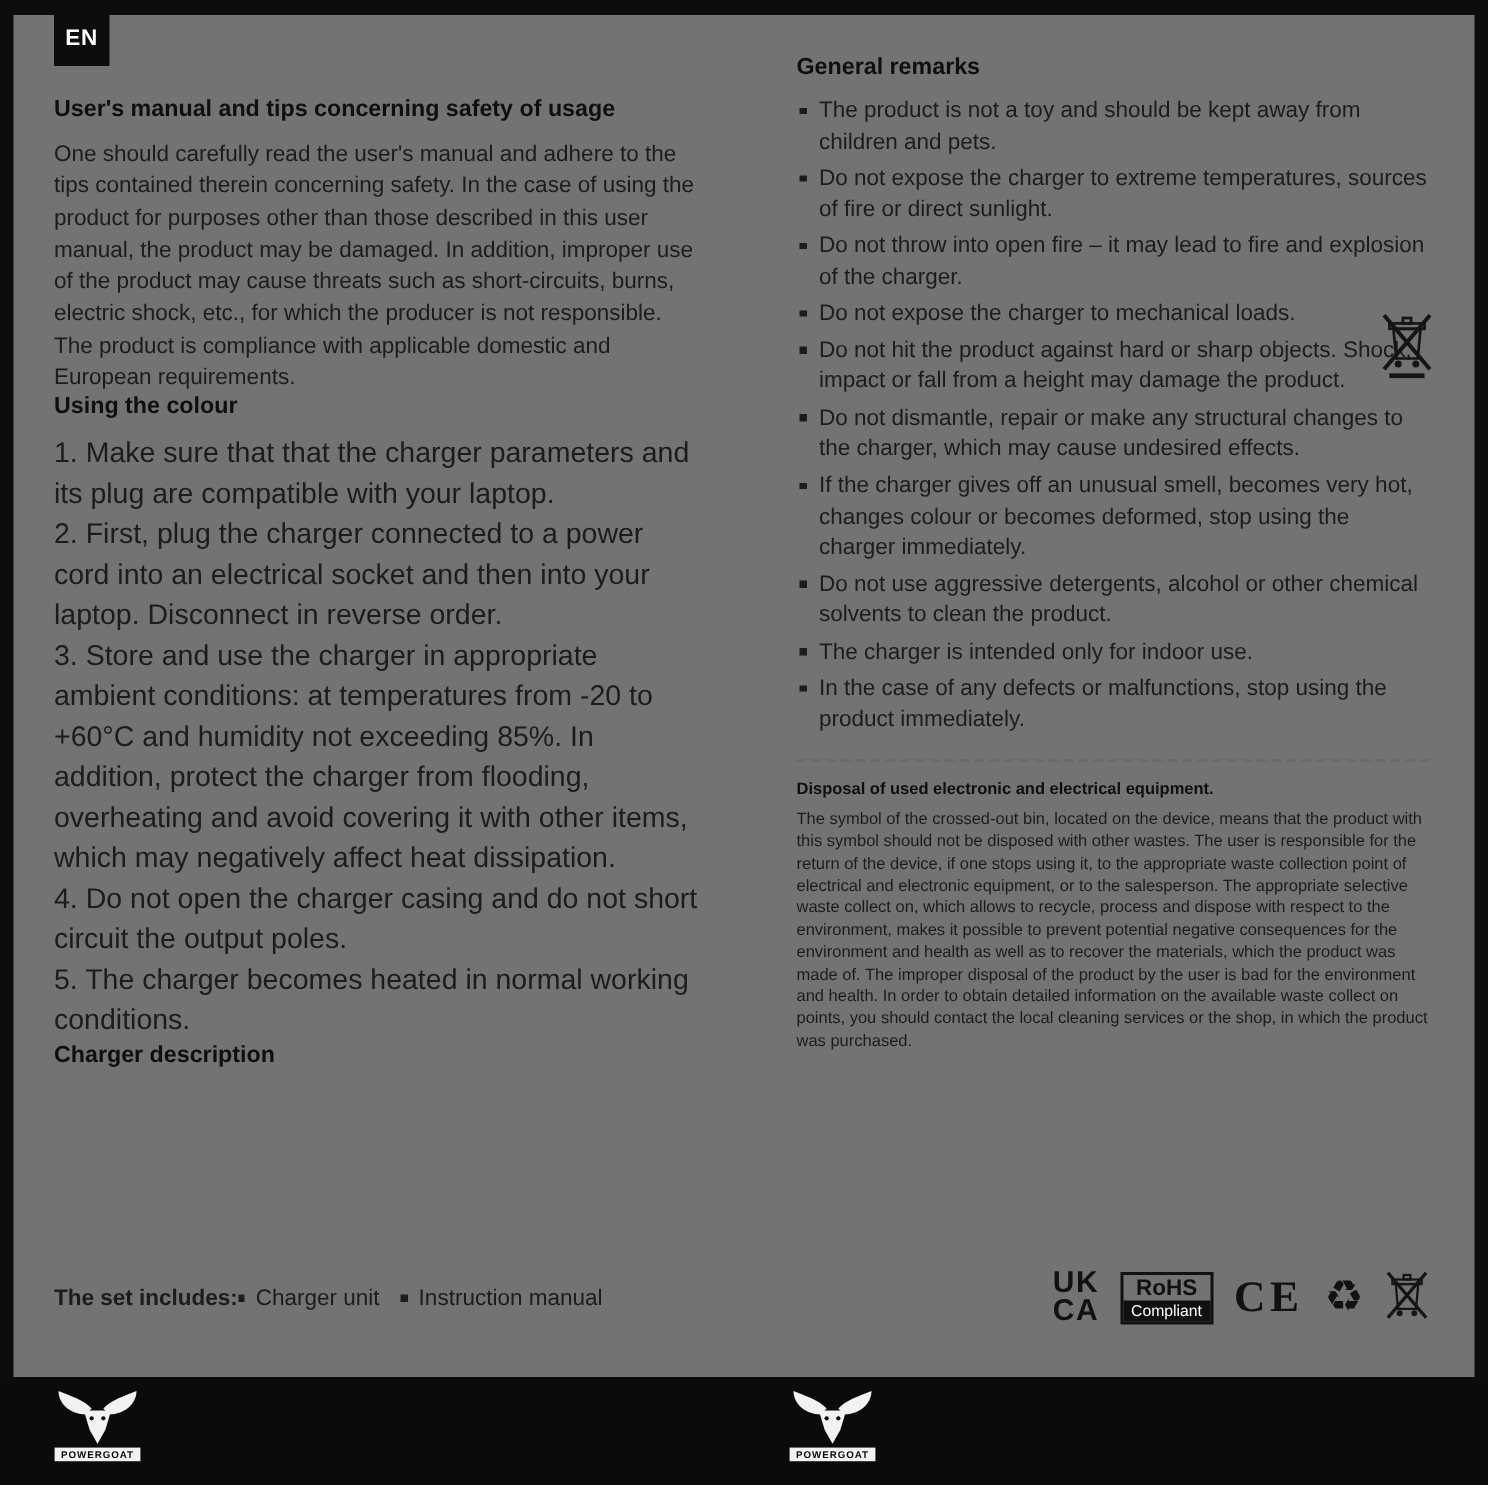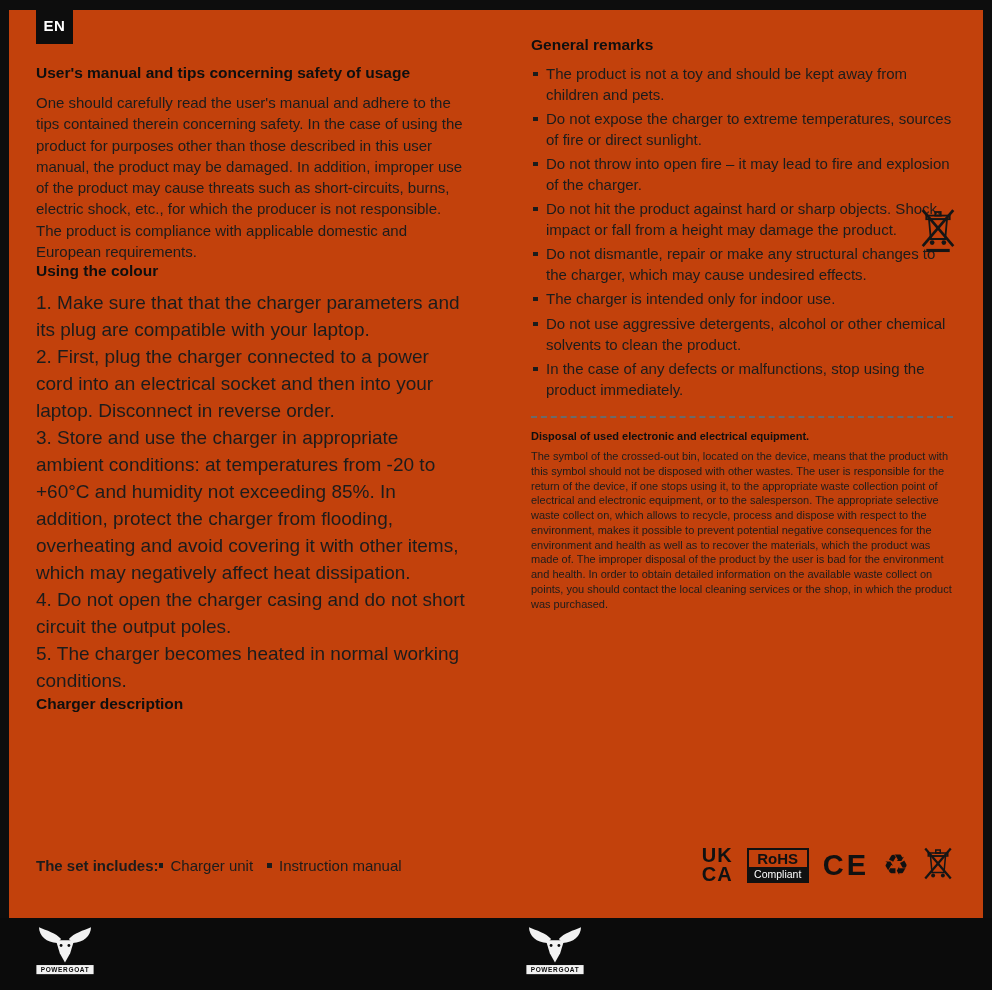--- a/index.html
+++ b/index.html
@@ -1,19 +1,19 @@
 <!DOCTYPE html>
 <html><head>
 <meta charset="utf-8">
 <style>
   * { margin:0; padding:0; box-sizing:border-box; }
   html,body { background:#e9e9e7; }
   .page {
     position:relative; width:992px; height:990px; margin:0 auto;
-    background:#c2410c; overflow:hidden;
+    background:#737373; overflow:hidden;
     font-family:"Liberation Sans","DejaVu Sans",sans-serif; color:#1c1c1c;
   }
   .edge-top   { position:absolute; top:0; left:0; width:992px; height:10px; background:#0d0d0d; }
   .edge-left  { position:absolute; top:0; left:0; width:9px;  height:990px; background:#0d0d0d; }
   .edge-right { position:absolute; top:0; right:0; width:9px; height:990px; background:#0d0d0d; }
 
   .lang-badge {
     position:absolute; left:36px; top:7px; width:37px; height:37px;
     background:#0d0d0d; color:#fff; font-weight:bold; font-size:15px;
     display:flex; align-items:center; justify-content:center; letter-spacing:0.5px;
@@ -48,21 +48,21 @@
   .inc-item::before { content:""; position:absolute; left:0; top:6px; width:4.5px; height:4.5px; background:#1c1c1c; }
 
   .cert-row {
     position:absolute; left:531px; top:845px; width:422px;
     display:flex; justify-content:flex-end; align-items:center; gap:14px;
   }
   .ukca { font-weight:bold; font-size:20px; line-height:0.95; letter-spacing:1px; color:#111; }
   .rohs { border:2.5px solid #111; text-align:center; min-width:62px; }
   .rohs-top { font-weight:bold; font-size:15px; padding:0 5px; color:#111; }
   .rohs-bottom { background:#111; color:#fff; font-size:10.5px; padding:1px 4px; }
-  .ce-mark { font-size:29px; font-weight:bold; letter-spacing:3px; color:#111; }
+  .ce-mark { font-size:29px; font-weight:bold; letter-spacing:3px; color:#111;font-family:Liberation Serif, serif; }
   .recycle-mark { font-size:29px; color:#111; line-height:1; }
 
   .weee-top { position:absolute; left:920px; top:205px; }
 
   .footer {
     position:absolute; left:0; top:918px; width:992px; height:72px; background:#0b0b0b;
   }
   .goat-logo { position:absolute; top:5px; }
   .goat-logo.g1 { left:26px; }
   .goat-logo.g2 { left:516px; }
@@ -97,24 +97,26 @@
 
   </div>
 
   <div class="col-right">
     <h3 class="sec">General remarks</h3>
     <ul class="remarks">
 
     <li>The product is not a toy and should be kept away from children and pets.</li>
         <li>Do not expose the charger to extreme temperatures, sources of fire or direct sunlight.</li>
         <li>Do not throw into open fire – it may lead to fire and explosion of the charger.</li>
+        <li>Do not expose the charger to mechanical loads.</li>
         <li>Do not hit the product against hard or sharp objects. Shock, impact or fall from a height may damage the product.</li>
         <li>Do not dismantle, repair or make any structural changes to the charger, which may cause undesired effects.</li>
+        <li>If the charger gives off an unusual smell, becomes very hot, changes colour or becomes deformed, stop using the charger immediately.</li>
+        <li>Do not use aggressive detergents, alcohol or other chemical solvents to clean the product.</li>
         <li>The charger is intended only for indoor use.</li>
-        <li>Do not use aggressive detergents, alcohol or other chemical solvents to clean the product.</li>
         <li>In the case of any defects or malfunctions, stop using the product immediately.</li>
       </ul>
 
     <hr class="dashed-divider">
 
     <div class="disposal-heading">Disposal of used electronic and electrical equipment.</div>
     <p class="disposal-text">The symbol of the crossed-out bin, located on the device, means that the product with this symbol should not be disposed with other wastes. The user is responsible for the return of the device, if one stops using it, to the appropriate waste collection point of electrical and electronic equipment, or to the salesperson. The appropriate selective waste collect on, which allows to recycle, process and dispose with respect to the environment, makes it possible to prevent potential negative consequences for the environment and health as well as to recover the materials, which the product was made of. The improper disposal of the product by the user is bad for the environment and health. In order to obtain detailed information on the available waste collect on points, you should contact the local cleaning services or the shop, in which the product was purchased.</p>
   </div>
 
   <div class="weee-top">

